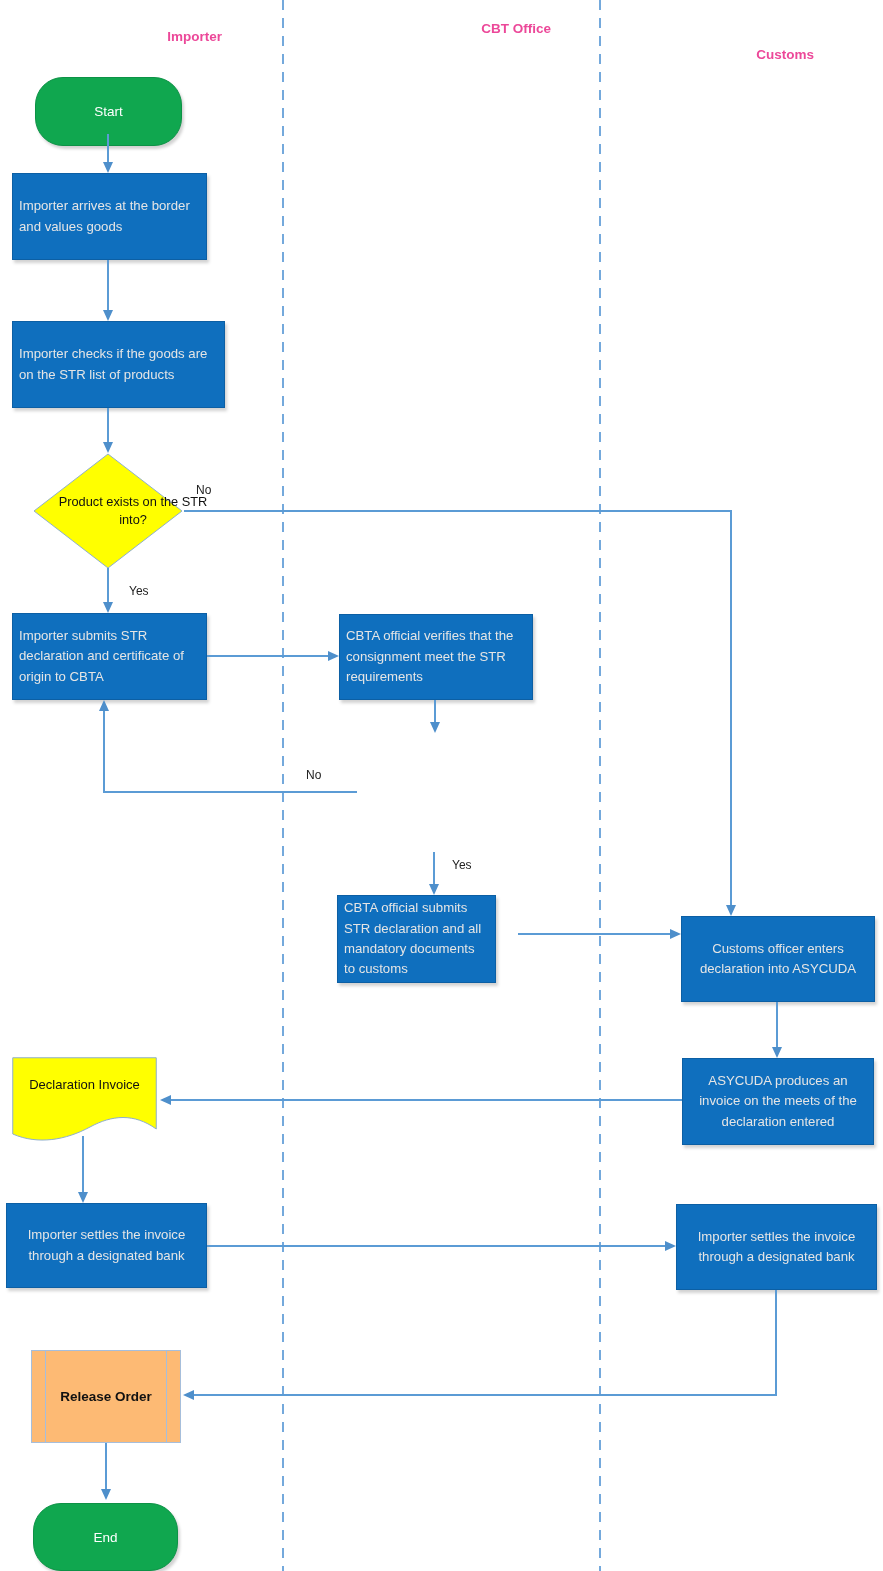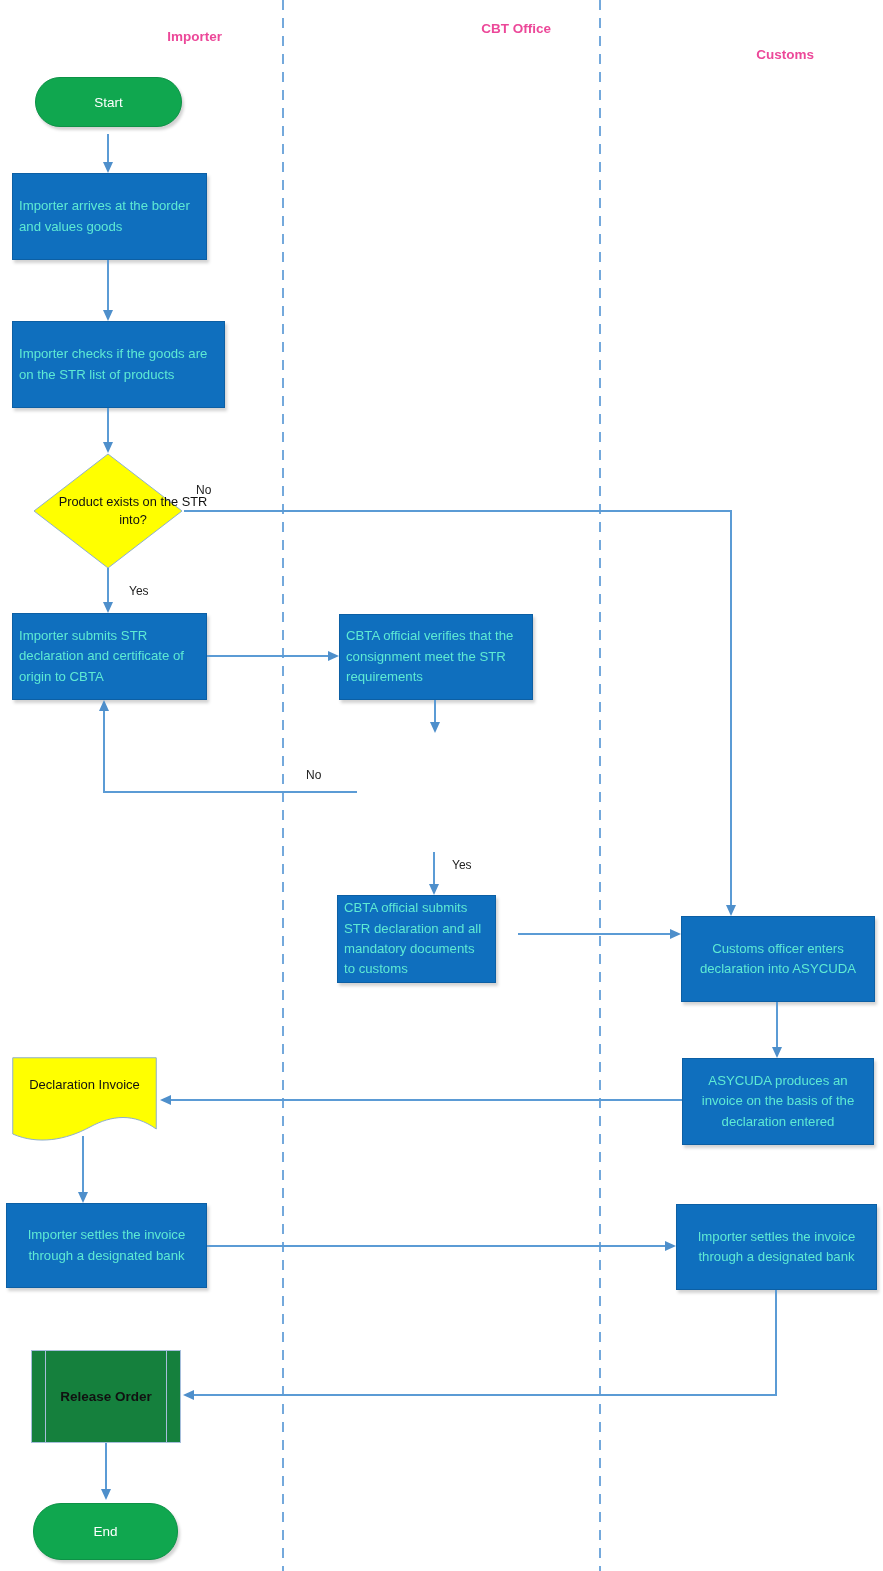--- a/index.html
+++ b/index.html
@@ -11,33 +11,33 @@
            background:repeating-linear-gradient(to bottom,#74A9DC 0 10px,transparent 10px 18px);}
 
   .lane-header{position:absolute;width:200px;text-align:right;font-weight:bold;
                font-size:13.5px;color:#ec4899;}
 
   
   .node{position:absolute;box-sizing:border-box;display:flex;align-items:center;}
   .terminator{background:#10A74F;border:1px solid #0D9246;border-radius:28px;
               color:#fff;font-size:13.5px;justify-content:center;text-align:center;
               box-shadow:2px 3px 3px rgba(0,0,0,0.18);}
-  .process{background:#0F6FBE;border:1px solid #0C5FA4;color:#5eead4;font-size:13.2px;
+  .process{background:#0F6FBE;border:1px solid #0C5FA4;color:#e5e5e5;font-size:13.2px;
            line-height:1.55;padding:4px 6px;box-shadow:2px 3px 3px rgba(0,0,0,0.18);}
   .process.center{justify-content:center;text-align:center;}
   .diamond{position:absolute;}
   .diamond svg{position:absolute;left:0;top:0;}
   .diamond-text{position:absolute;left:0;top:0;width:100%;height:100%;
                 display:flex;align-items:center;justify-content:center;text-align:center;
                 font-size:12.8px;line-height:1.4;color:#111;}
   .doc{position:absolute;}
   .doc svg{position:absolute;left:0;top:0;}
   .doc-text{position:absolute;left:0;top:20px;width:100%;text-align:center;
             font-size:13px;color:#111;}
-  .subroutine{position:absolute;box-sizing:border-box;background:#15803d;
+  .subroutine{position:absolute;box-sizing:border-box;background:#fdba74;
               border:1px solid #A6BEDB;text-align:right;}
   .subroutine .bar{position:absolute;top:0;bottom:0;width:1px;background:#A6BEDB;}
   .bar-l{left:13px;} .bar-r{right:13px;}
   .sub-text{position:absolute;left:14px;right:14px;top:0;bottom:0;display:flex;
             align-items:center;justify-content:center;font-weight:bold;
             font-size:13.5px;color:#111;}
 
   
   .line{position:absolute;background:#5B9BD5;}
   .arrow{position:absolute;width:0;height:0;border-style:solid;}
@@ -53,21 +53,21 @@
 
 <div class="canvas">
 
   <div class="divider" style="left:282px"></div>
   <div class="divider" style="left:599px"></div>
 
   <div class="lane-header" style="left:22px;top:29px">Importer</div>
   <div class="lane-header" style="left:351px;top:21px">CBT Office</div>
   <div class="lane-header" style="left:614px;top:47px">Customs</div>
 
-  <div class="node terminator" style="left:35px;top:77px;width:147px;height:50px">
+  <div class="node terminator" style="left:35px;top:77px;width:147px;height:69px">
     <span>Start</span>
   </div>
 
   <div class="node process" style="left:12px;top:173px;width:195px;height:87px">
     <span>Importer arrives at the border and values goods</span>
   </div>
 
   <div class="node process" style="left:12px;top:321px;width:213px;height:87px">
     <span>Importer checks if the goods are on the STR list of products</span>
   </div>
@@ -90,21 +90,21 @@
 
   <div class="node process" style="left:337px;top:895px;width:159px;height:88px">
     <span>CBTA official submits STR declaration and all mandatory documents to customs</span>
   </div>
 
   <div class="node process center" style="left:681px;top:916px;width:194px;height:86px">
     <span>Customs officer enters declaration into ASYCUDA</span>
   </div>
 
   <div class="node process center" style="left:682px;top:1058px;width:192px;height:87px">
-    <span>ASYCUDA produces an invoice on the basis of the declaration entered</span>
+    <span>ASYCUDA produces an invoice on the meets of the declaration entered</span>
   </div>
 
   <div class="doc" style="left:12px;top:1057px;width:145px;height:90px">
     <svg width="145" height="90" viewBox="0 0 145 90">
       <path d="M0.75,0.75 L144.25,0.75 L144.25,72 C122,56 100,58 78,70 C54,83 26,88 0.75,77 Z" fill="#FFFF00" stroke="#8FAFCC" stroke-width="1"></path>
     </svg>
     <div class="doc-text">Declaration Invoice</div>
   </div>
 
   <div class="node process center" style="left:6px;top:1203px;width:201px;height:85px">
@@ -114,21 +114,21 @@
   <div class="node process center" style="left:676px;top:1204px;width:201px;height:86px">
     <span>Importer settles the invoice through a designated bank</span>
   </div>
 
   <div class="subroutine" style="left:31px;top:1350px;width:150px;height:93px">
     <div class="bar bar-l"></div>
     <div class="bar bar-r"></div>
     <div class="sub-text">Release Order</div>
   </div>
 
-  <div class="node terminator" style="left:33px;top:1503px;width:145px;height:57px">
+  <div class="node terminator" style="left:33px;top:1503px;width:145px;height:68px">
     <span>End</span>
   </div>
 
   <div class="line" style="left:107px;top:134px;width:2px;height:29px"></div>
   <div class="arrow arr-d" style="left:103px;top:162px"></div>
 
   <div class="line" style="left:107px;top:260px;width:2px;height:51px"></div>
   <div class="arrow arr-d" style="left:103px;top:310px"></div>
 
   <div class="line" style="left:107px;top:408px;width:2px;height:35px"></div>

